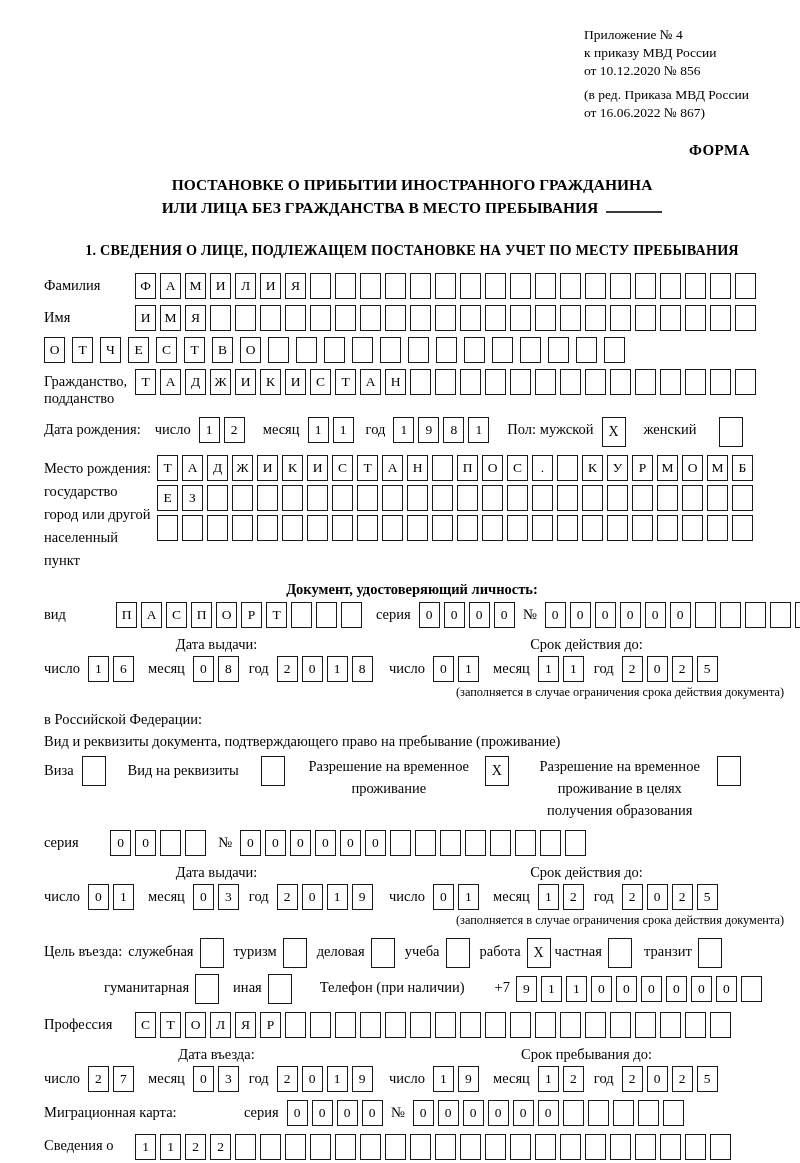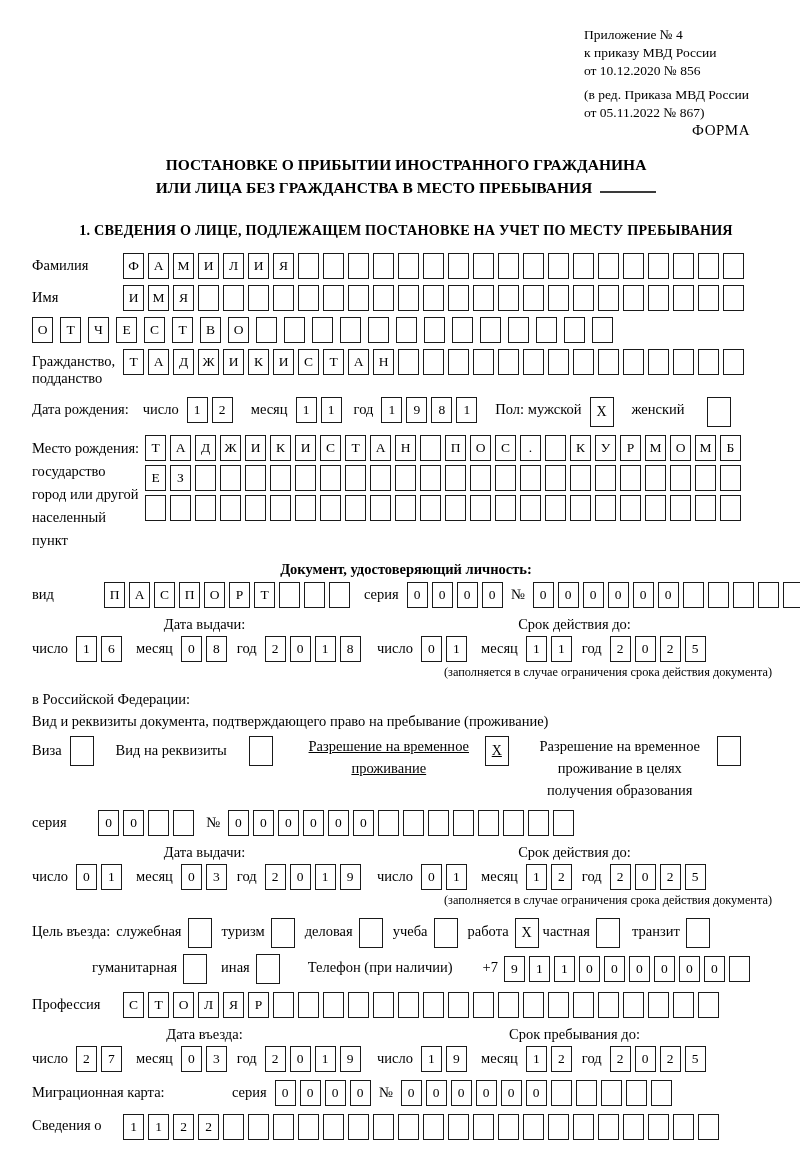--- a/index.html
+++ b/index.html
@@ -1,20 +1,20 @@
 <!DOCTYPE html>
 <html><head>
 <meta charset="utf-8">
 <style>
   html,body{margin:0;padding:0;background:#fff;}
   body{width:800px;height:1163px;color:#000;font-family:"Liberation Serif",serif;}
-  .page{box-sizing:border-box;width:800px;height:1163px;padding:26px 20px 0 32px;overflow:hidden;position:relative;}
+  .page{box-sizing:border-box;width:800px;height:1163px;padding:26px 20px 0 44px;overflow:hidden;position:relative;}
   .hdr{margin-left:auto;width:196px;font-size:13.5px;line-height:1.35;}
   .hdr .sp{height:5px;}
-  .forma{text-align:right;padding-right:30px;font-weight:normal;font-size:15px;letter-spacing:.5px;}
+  .forma{text-align:right;padding-right:30px;font-weight:bold;font-size:15px;margin-top:20px;letter-spacing:.5px;}
   .title{text-align:center;font-weight:bold;font-size:15.5px;line-height:1.5;margin-top:14px;}
   .uline{display:inline-block;width:56px;border-bottom:2px solid #3a3a3a;height:14px;margin-left:8px;}
   .sec{font-weight:bold;font-size:14.2px;text-align:center;margin-top:22px;letter-spacing:.2px;}
   .row{display:flex;align-items:flex-start;margin-top:6px;}
   .lbl{font-size:14.5px;padding-top:4px;flex:none;}
   .boxes{display:flex;flex:none;}
   .cell{box-sizing:border-box;width:21px;height:26px;border:1.6px solid #1a1a1a;margin-right:4px;display:flex;align-items:center;justify-content:center;font-size:13.5px;flex:none;background:#fff;}
   .wide .cell{margin-right:7px;}
   .cb .cell{width:24px;height:30px;font-size:14px;}
   .w91{width:91px;}
@@ -45,21 +45,21 @@
 <body>
 
 <div class="page">
 
   <div class="hdr">
     <div>Приложение № 4</div>
     <div>к приказу МВД России</div>
     <div>от 10.12.2020 № 856</div>
     <div class="sp"></div>
     <div>(в ред. Приказа МВД России</div>
-    <div>от 05.11.2022 № 867)</div>
+    <div>от 16.06.2022 № 867)</div>
   </div>
 
   <div class="forma">ФОРМА</div>
 
   <div class="title">
     <div>ПОСТАНОВКЕ О ПРИБЫТИИ ИНОСТРАННОГО ГРАЖДАНИНА</div>
     <div><span>ИЛИ ЛИЦА БЕЗ ГРАЖДАНСТВА В МЕСТО ПРЕБЫВАНИЯ</span><span class="uline"></span></div>
   </div>
 
   <div class="sec">1. СВЕДЕНИЯ О ЛИЦЕ, ПОДЛЕЖАЩЕМ ПОСТАНОВКЕ НА УЧЕТ ПО МЕСТУ ПРЕБЫВАНИЯ</div>
@@ -402,21 +402,21 @@
       <span class="boxes cb">
           <span class="cell"></span>
         </span>
     </span>
     <span class="opt" style="margin-left:8px;">
       <span class="ol">Вид на реквизиты</span>
       <span class="boxes cb" style="margin-left:14px;">
           <span class="cell"></span>
         </span>
     </span>
-    <span class="opt" style="margin-left:14px;text-decoration:underline;">
+    <span class="opt" style="margin-left:2px;">
       <span class="ml" style="width:176px;">Разрешение на временное проживание</span>
       <span class="boxes cb">
           <span class="cell">X</span>
         </span>
     </span>
     <span class="opt" style="margin-right:0;margin-left:8px;">
       <span class="ml" style="width:178px;">Разрешение на временное проживание в целях получения образования</span>
       <span class="boxes cb">
           <span class="cell"></span>
         </span>

